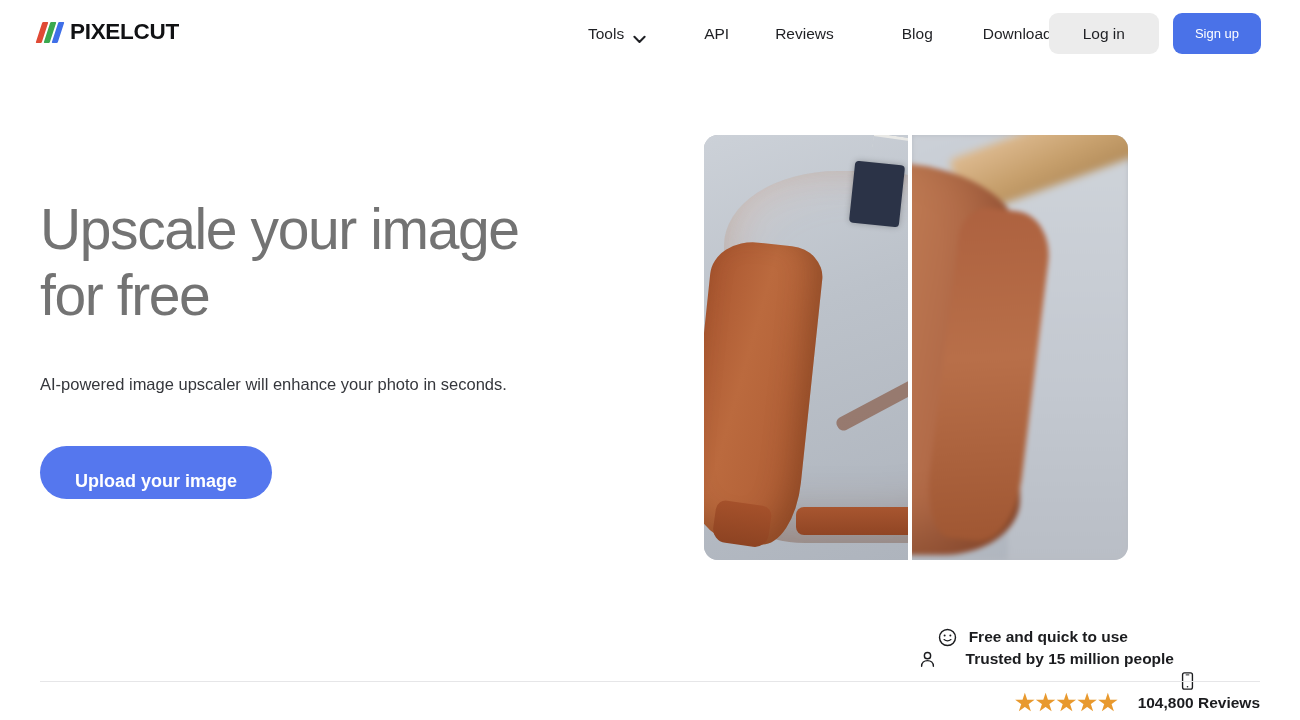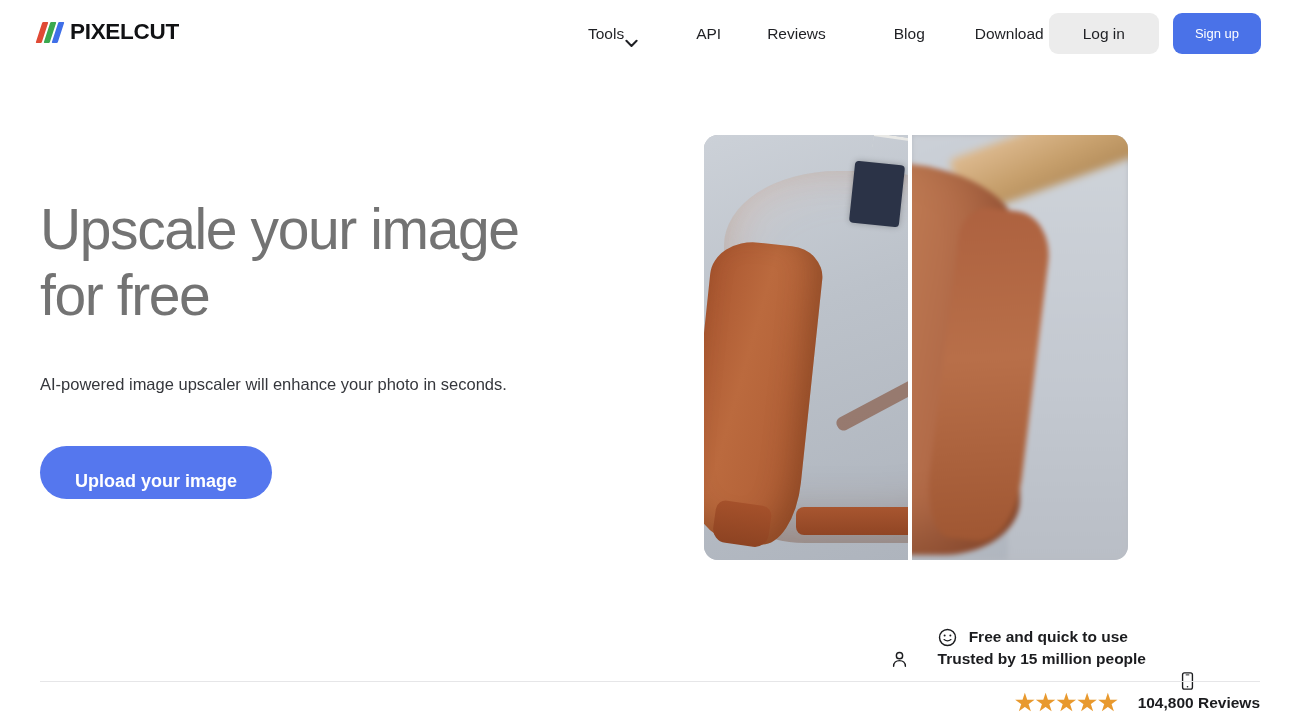--- a/index.html
+++ b/index.html
@@ -73,22 +73,22 @@
     position: absolute;
     left: 588px;
     top: 0;
     height: 68px;
     display: flex;
     align-items: center;
     gap: 0;
   }
   .nav-item {
     display: flex;
-    align-items: flex-end;
-    gap: 1px;
+    align-items: center;
+    gap: 9px;
     font-size: 15.5px;
     color: #1f2024;
     cursor: pointer;
     padding: 8px 0;
     white-space: nowrap;
   }
   .nav-gap-1 { margin-right: 58px; }
   .nav-gap-2 { margin-right: 46px; }
   .nav-gap-3 { margin-right: 68px; }
   .nav-gap-4 { margin-right: 50px; }
@@ -363,21 +363,21 @@
   .feature {
     display: flex;
     align-items: center;
     gap: 11px;
     font-size: 15.5px;
     font-weight: 700;
     color: #1b1c1f;
     white-space: nowrap;
   }
   .f1 { margin-right: 132px; }
-  .f2 { margin-right: 114px; gap: 28px; }
+  .f2 { margin-right: 86px; gap: 28px; }
   .f3 { margin-right: 63px; }
 
   .feature-icon {
     display: inline-flex;
     align-items: center;
     justify-content: center;
     width: 20px;
     height: 22px;
     flex: 0 0 auto;
   }

